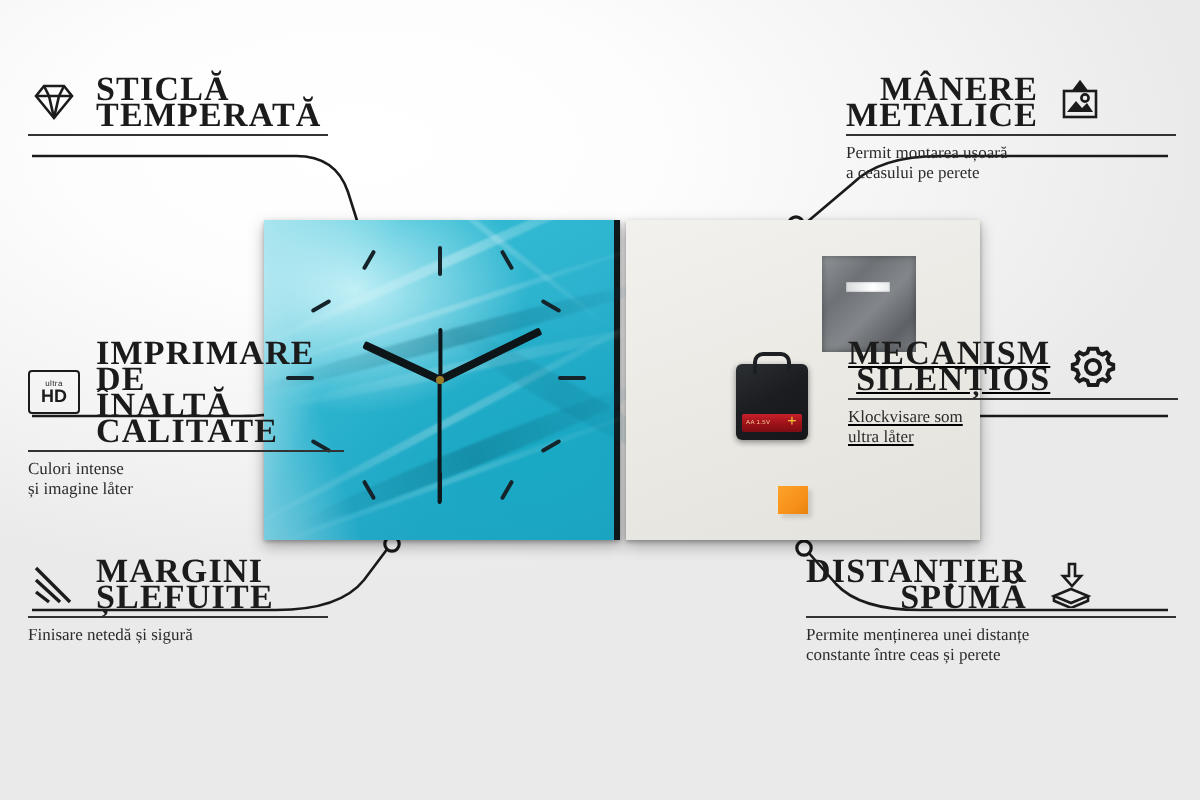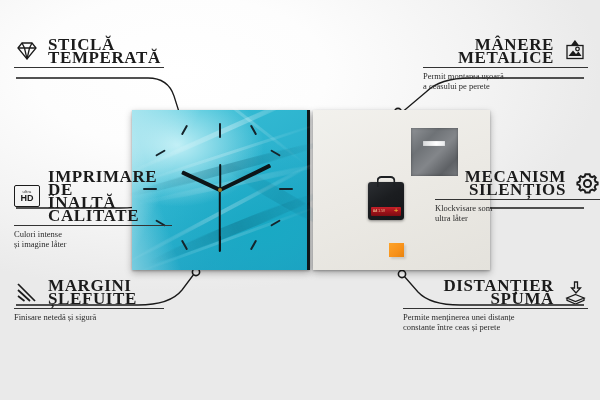--- a/index.html
+++ b/index.html
@@ -141,21 +141,21 @@
     box-shadow: 2px 2px 2px rgba(0,0,0,0.12);
   }
 
   
   .feature { position: absolute; }
   .feature-head {
     display: flex;
     align-items: center;
     gap: 8px;
   }
-  .feature.right .feature-head { justify-content: flex-end; }
+  .feature.right .feature-head { justify-content: flex-start; }
   .feature-title {
     font-family: "Liberation Serif", serif;
     font-weight: bold;
     font-size: 17px;
     line-height: 13px;
     letter-spacing: 0.6px;
     color: #1b1b1b;
     text-transform: uppercase;
     white-space: pre-line;
   }
@@ -177,21 +177,21 @@
     flex: 0 0 26px;
     display: flex; align-items: center; justify-content: center;
     color: #1b1b1b;
   }
 
   
   #feat-glass   { left: 14px;  top: 38px;  width: 150px; }
   #feat-print   { left: 14px;  top: 170px; width: 158px; }
   #feat-edges   { left: 14px;  top: 279px; width: 150px; }
   #feat-handles { right: 12px; top: 38px;  width: 165px; }
-  #feat-mech    { right: 0; top: 170px; width: 165px; }
+  #feat-mech    { right: 11px; top: 170px; width: 165px; text-decoration: underline; }
   #feat-foam    { right: 12px; top: 279px; width: 185px; }
 
   .hd-box {
     width: 24px; height: 20px;
     border: 1.5px solid #1b1b1b;
     border-radius: 2px;
     display: flex; flex-direction: column;
     align-items: center; justify-content: center;
     font-family: "Liberation Sans", sans-serif;
     line-height: 1;

